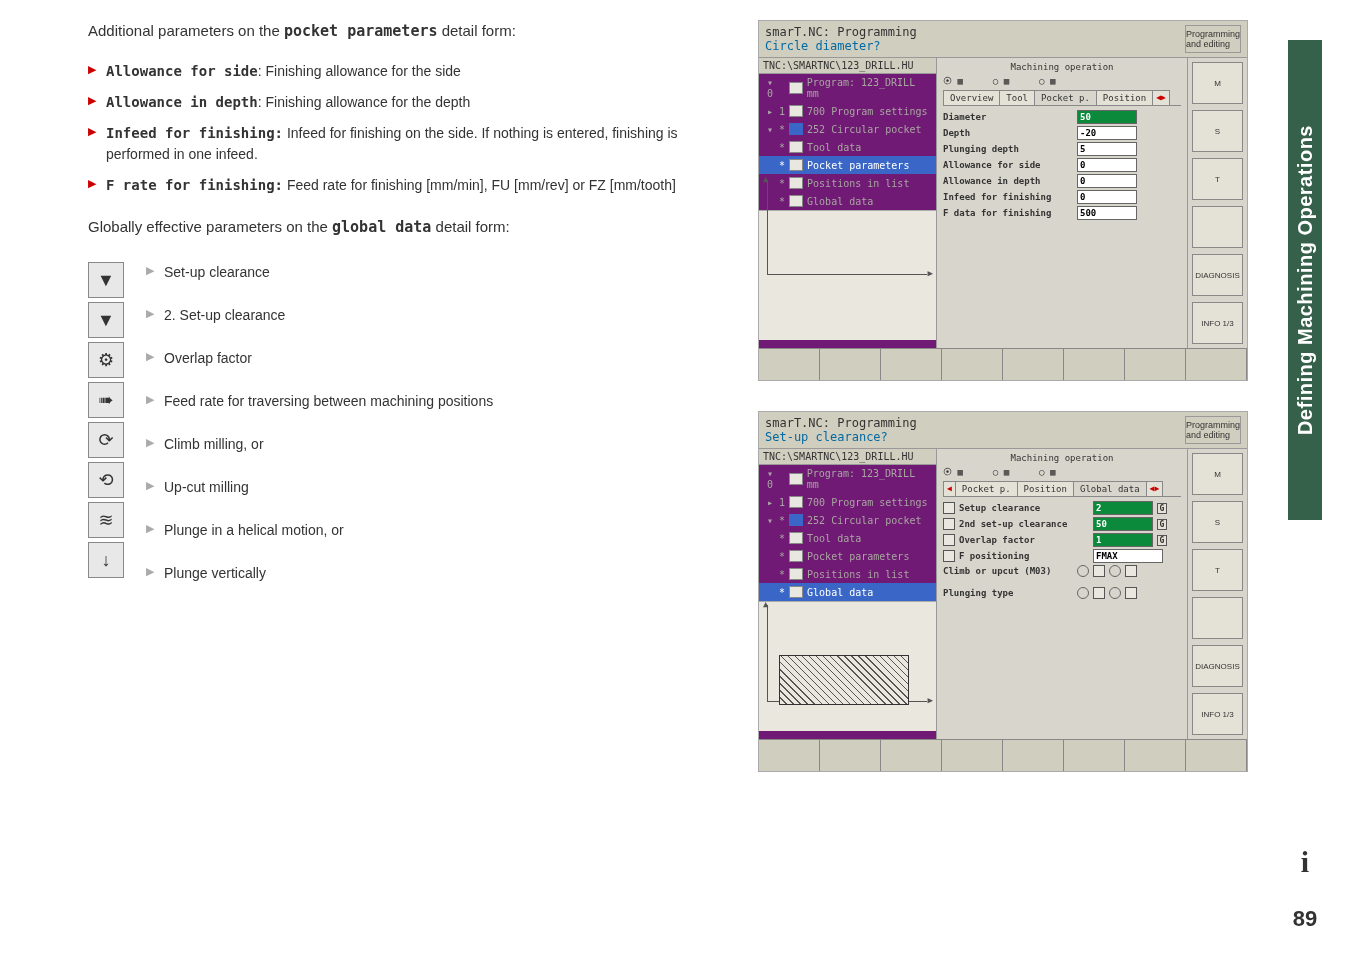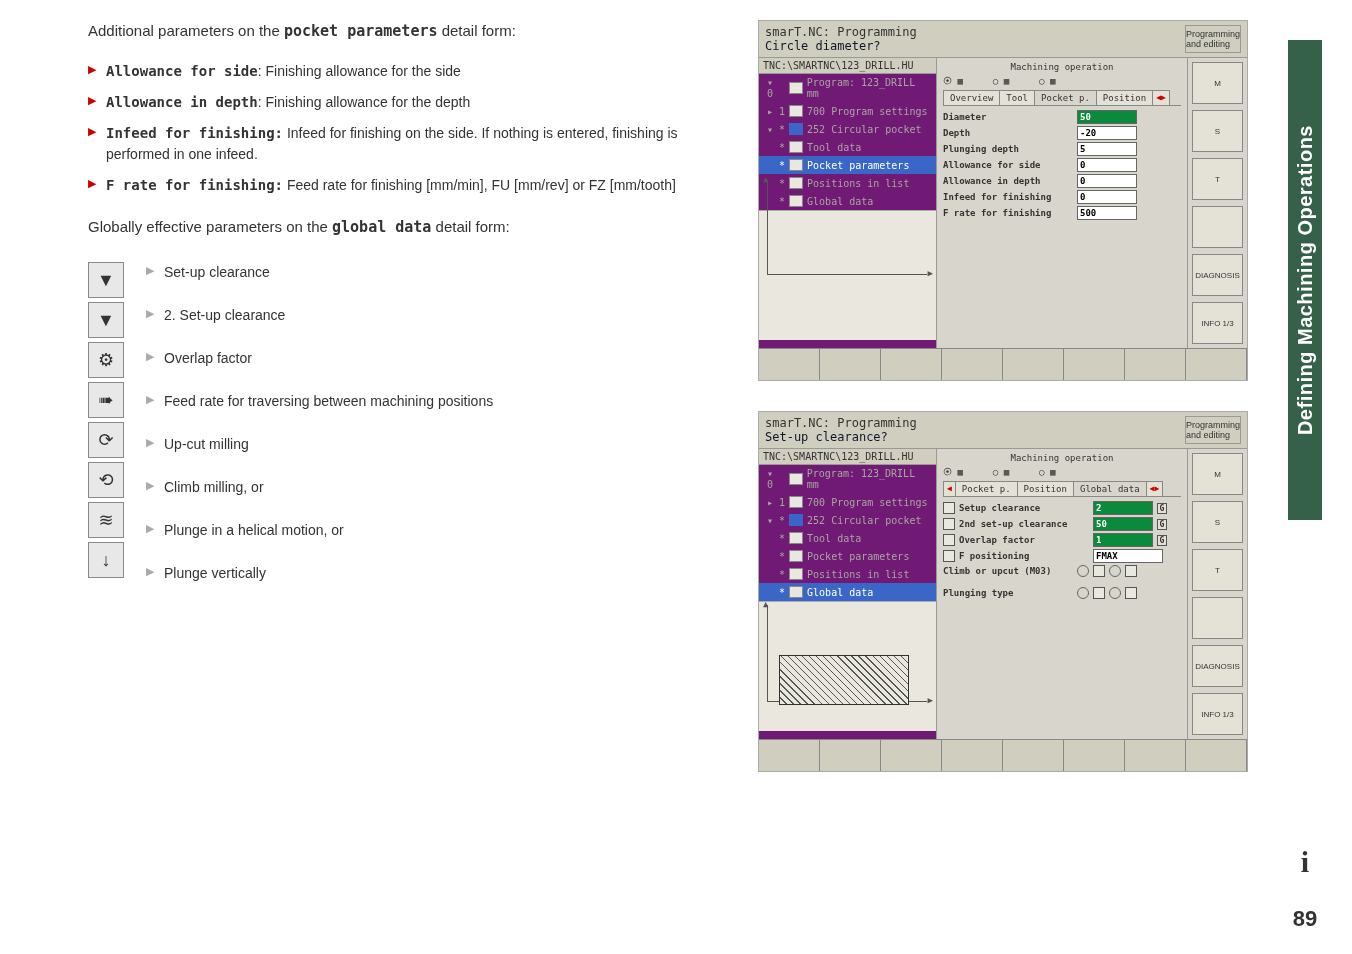--- a/index.html
+++ b/index.html
@@ -90,21 +90,21 @@
 .ss-header {
   display: flex;
   justify-content: space-between;
   padding: 4px 6px;
   background: #d0cebf;
   border-bottom: 1px solid #999;
   align-items: flex-end;
 }
 .ss-title-block { font-family: "Lucida Console", Consolas, monospace; font-size: 12px; }
 .ss-title-line1 { color: #333; }
-.ss-title-line2 { color: #0f172a; }
+.ss-title-line2 { color: #0369a1; }
 .ss-header-right {
   font-size: 9px;
   border: 1px solid #999;
   padding: 3px 0;
   background: #d0cebf;
   white-space: pre;
 }
 .ss-body {
   display: flex;
 }
@@ -323,22 +323,22 @@
           </div>
         <div class="icon-box">
             <span>↓</span>
           </div>
       </div>
       <ul class="global-list">
         <li>Set-up clearance</li>
         <li>2. Set-up clearance</li>
         <li>Overlap factor</li>
         <li>Feed rate for traversing between machining positions</li>
+        <li>Climb milling, or</li>
         <li>Up-cut milling</li>
-        <li>Climb milling, or</li>
         <li>Plunge in a helical motion, or</li>
         <li>Plunge vertically</li>
       </ul>
     </div>
   </div>
 
   <div class="right-col">
 
     <div class="screenshot-wrap">
       <div class="ss-header">
@@ -426,21 +426,21 @@
             </div>
           <div class="form-row">
               <span class="form-label">Allowance in depth</span>
               <span class="form-value">0</span>
             </div>
           <div class="form-row">
               <span class="form-label">Infeed for finishing</span>
               <span class="form-value">0</span>
             </div>
           <div class="form-row">
-              <span class="form-label">F rate for finishing</span>
+              <span class="form-label">F data for finishing</span>
               <span class="form-value">500</span>
             </div>
         </div>
         <div class="ss-side-col">
           <div class="side-box">
               <span>M</span>
             </div>
           <div class="side-box">
               <span>S</span>
             </div>

